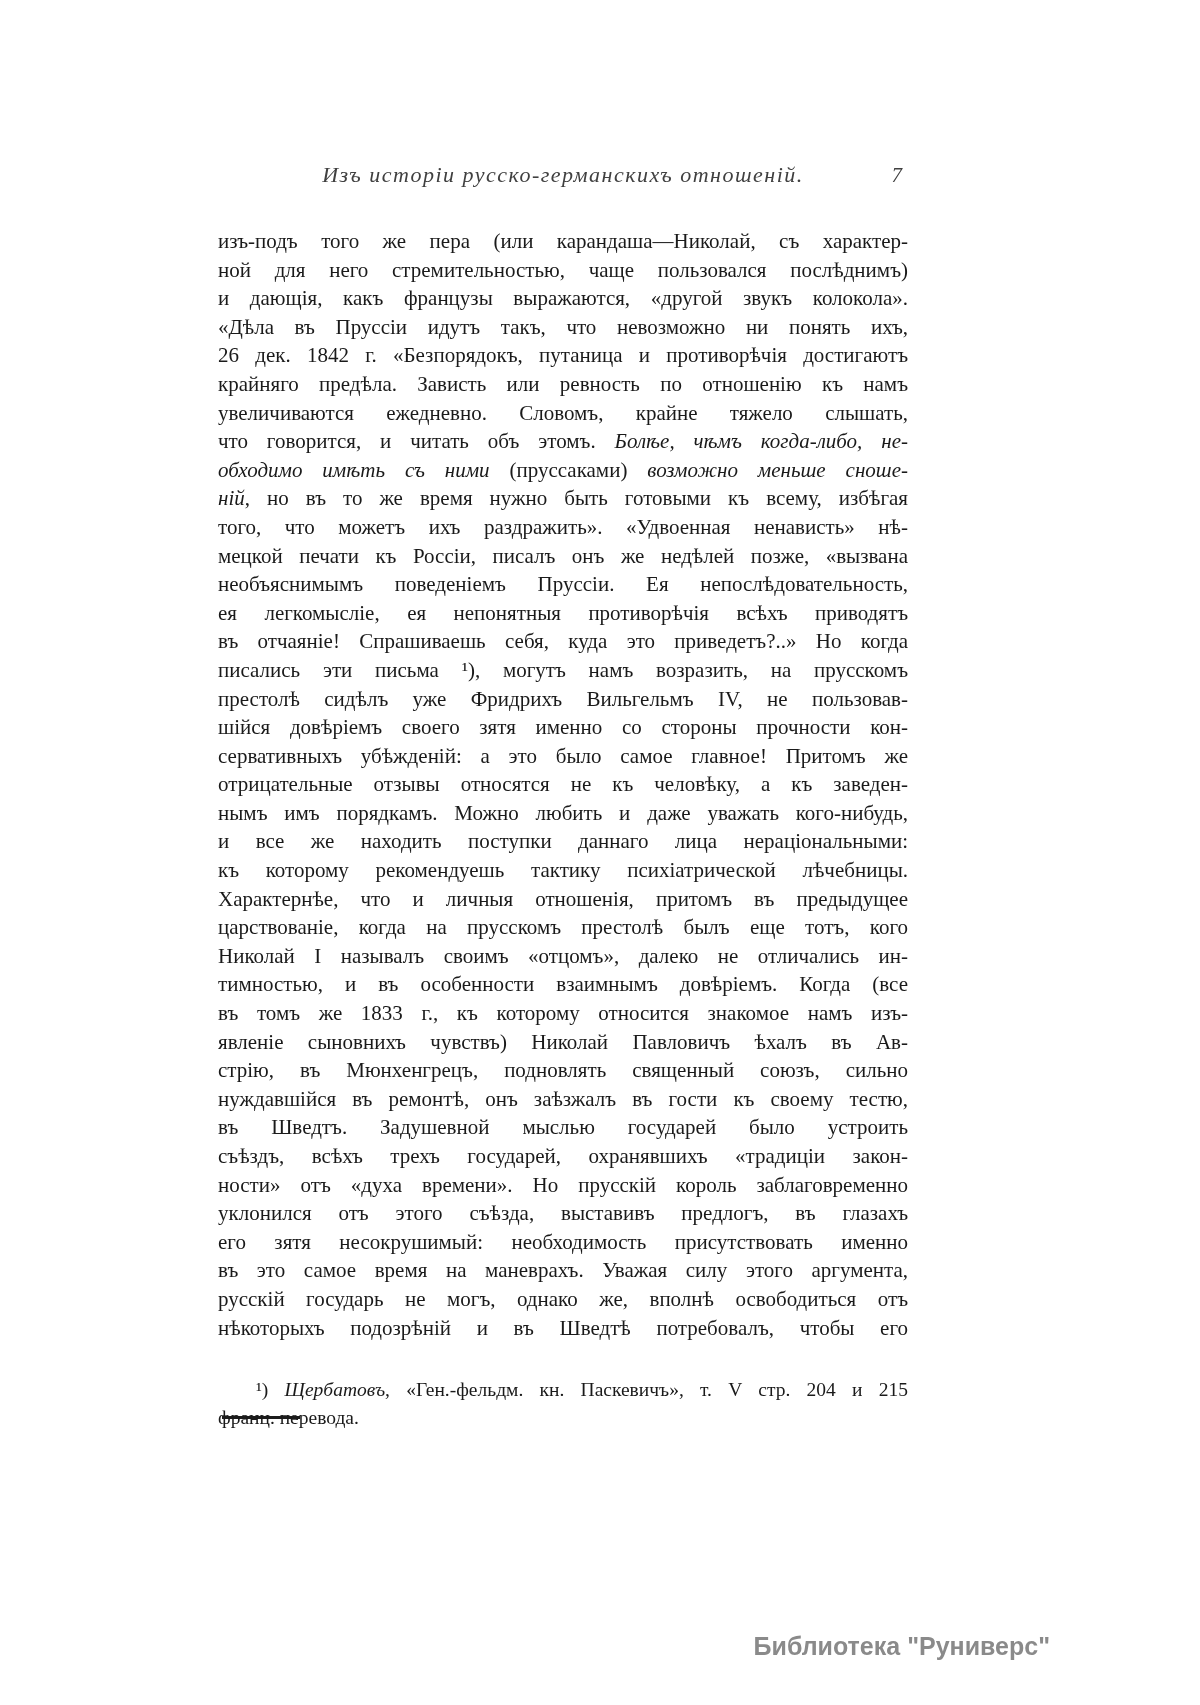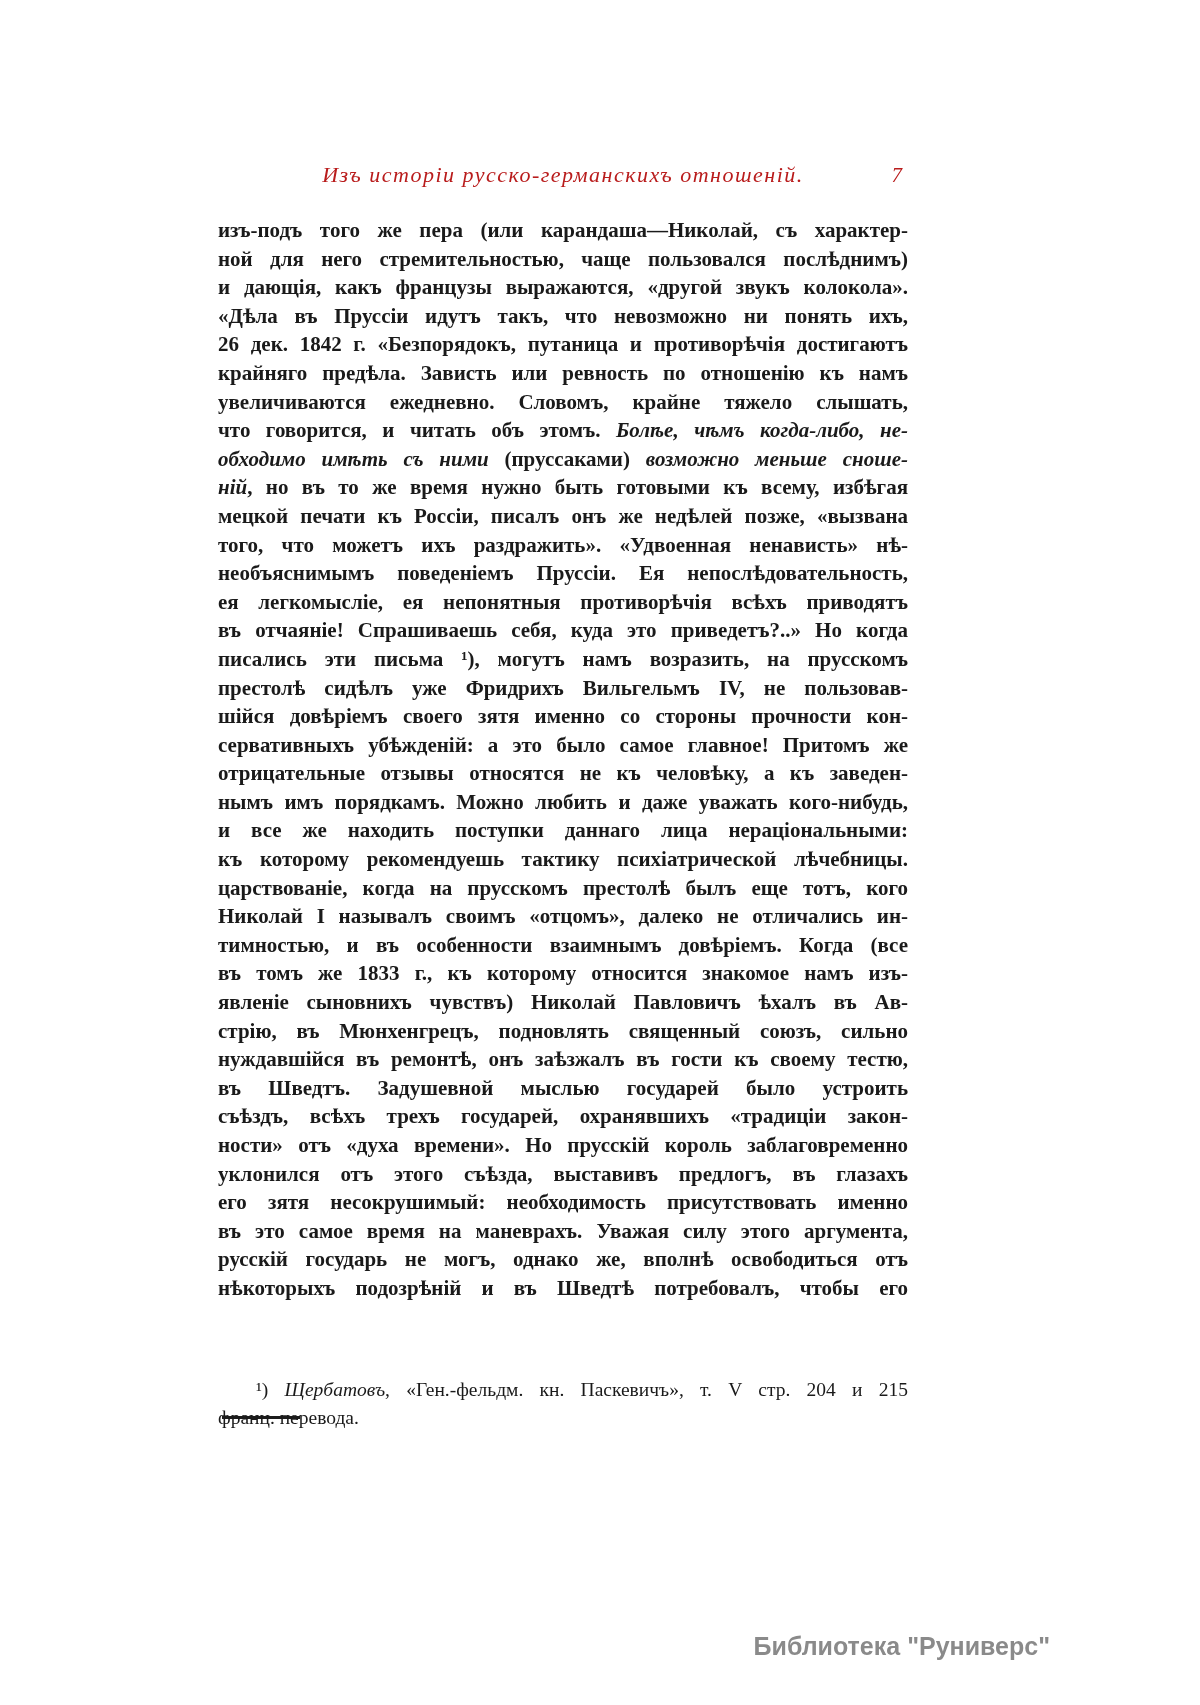--- a/index.html
+++ b/index.html
@@ -7,30 +7,29 @@
     width:1200px; height:1705px;
     background:#ffffff;
     position:relative;
     font-family:"Liberation Serif", "DejaVu Serif", serif;
     color:#1a1a1a;
     overflow:hidden;
   }
   .page-header {
     position:absolute; left:218px; top:162px; width:690px;
     font-style:italic; font-size:22px; letter-spacing:1.5px;
-    text-align:center; color:#b91c1c;
+    text-align:center; color:#404040;
   }
   .page-number {
     position:absolute; right:6px; top:1px;
     font-style:italic; font-size:21px; letter-spacing:0;
   }
   .body-text {
-    position:absolute; left:218px; top:216px; width:690px;
+    position:absolute; left:218px; top:227px; width:690px;
     font-size:21px;
-    font-weight:bold;
   }
   .line {
     height:28.6px; line-height:28.6px;
     text-align:justify; text-align-last:justify;
     overflow:hidden;
   }
   .it { font-style:italic;margin-top:20px; }
   .fn-rule {
     position:absolute; left:222px; top:1416px;
     width:78px; height:3px; background:#1c1c1c;
@@ -64,33 +63,34 @@
     <div class="line"><span>изъ-подъ того же пера (или карандаша—Николай, съ характер-</span></div>
     <div class="line"><span>ной для него стремительностью, чаще пользовался послѣднимъ)</span></div>
     <div class="line"><span>и дающія, какъ французы выражаются, «другой звукъ колокола».</span></div>
     <div class="line"><span>«Дѣла въ Пруссіи идутъ такъ, что невозможно ни понять ихъ,</span></div>
     <div class="line"><span>26 дек. 1842 г. «Безпорядокъ, путаница и противорѣчія достигаютъ</span></div>
     <div class="line"><span>крайняго предѣла. Зависть или ревность по отношенію къ намъ</span></div>
     <div class="line"><span>увеличиваются ежедневно. Словомъ, крайне тяжело слышать,</span></div>
     <div class="line"><span>что говорится, и читать объ этомъ. </span><span class="it">Болѣе, чѣмъ когда-либо, не-</span></div>
     <div class="line"><span class="it">обходимо имѣть съ ними </span><span>(пруссаками) </span><span class="it">возможно меньше сноше-</span></div>
     <div class="line"><span class="it">ній</span><span>, но въ то же время нужно быть готовыми къ всему, избѣгая</span></div>
+    <div class="line"><span>того, что можетъ ихъ раздражить». «Удвоенная ненависть» нѣ-</span></div>
     <div class="line"><span>мецкой печати къ Россіи, писалъ онъ же недѣлей позже, «вызвана</span></div>
-    <div class="line"><span>того, что можетъ ихъ раздражить». «Удвоенная ненависть» нѣ-</span></div>
     <div class="line"><span>необъяснимымъ поведеніемъ Пруссіи. Ея непослѣдовательность,</span></div>
     <div class="line"><span>ея легкомысліе, ея непонятныя противорѣчія всѣхъ приводятъ</span></div>
     <div class="line"><span>въ отчаяніе! Спрашиваешь себя, куда это приведетъ?..» Но когда</span></div>
     <div class="line"><span>писались эти письма ¹), могутъ намъ возразить, на прусскомъ</span></div>
     <div class="line"><span>престолѣ сидѣлъ уже Фридрихъ Вильгельмъ IV, не пользовав-</span></div>
     <div class="line"><span>шійся довѣріемъ своего зятя именно со стороны прочности кон-</span></div>
     <div class="line"><span>сервативныхъ убѣжденій: а это было самое главное! Притомъ же</span></div>
     <div class="line"><span>отрицательные отзывы относятся не къ человѣку, а къ заведен-</span></div>
     <div class="line"><span>нымъ имъ порядкамъ. Можно любить и даже уважать кого-нибудь,</span></div>
     <div class="line"><span>и все же находить поступки даннаго лица нераціональными:</span></div>
     <div class="line"><span>къ которому рекомендуешь тактику психіатрической лѣчебницы.</span></div>
+    <div class="line"><span>Характернѣе, что и личныя отношенія, притомъ въ предыдущее</span></div>
     <div class="line"><span>царствованіе, когда на прусскомъ престолѣ былъ еще тотъ, кого</span></div>
     <div class="line"><span>Николай I называлъ своимъ «отцомъ», далеко не отличались ин-</span></div>
     <div class="line"><span>тимностью, и въ особенности взаимнымъ довѣріемъ. Когда (все</span></div>
     <div class="line"><span>въ томъ же 1833 г., къ которому относится знакомое намъ изъ-</span></div>
     <div class="line"><span>явленіе сыновнихъ чувствъ) Николай Павловичъ ѣхалъ въ Ав-</span></div>
     <div class="line"><span>стрію, въ Мюнхенгрецъ, подновлять священный союзъ, сильно</span></div>
     <div class="line"><span>нуждавшійся въ ремонтѣ, онъ заѣзжалъ въ гости къ своему тестю,</span></div>
     <div class="line"><span>въ Шведтъ. Задушевной мыслью государей было устроить</span></div>
     <div class="line"><span>съѣздъ, всѣхъ трехъ государей, охранявшихъ «традиціи закон-</span></div>
     <div class="line"><span>ности» отъ «духа времени». Но прусскій король заблаговременно</span></div>

